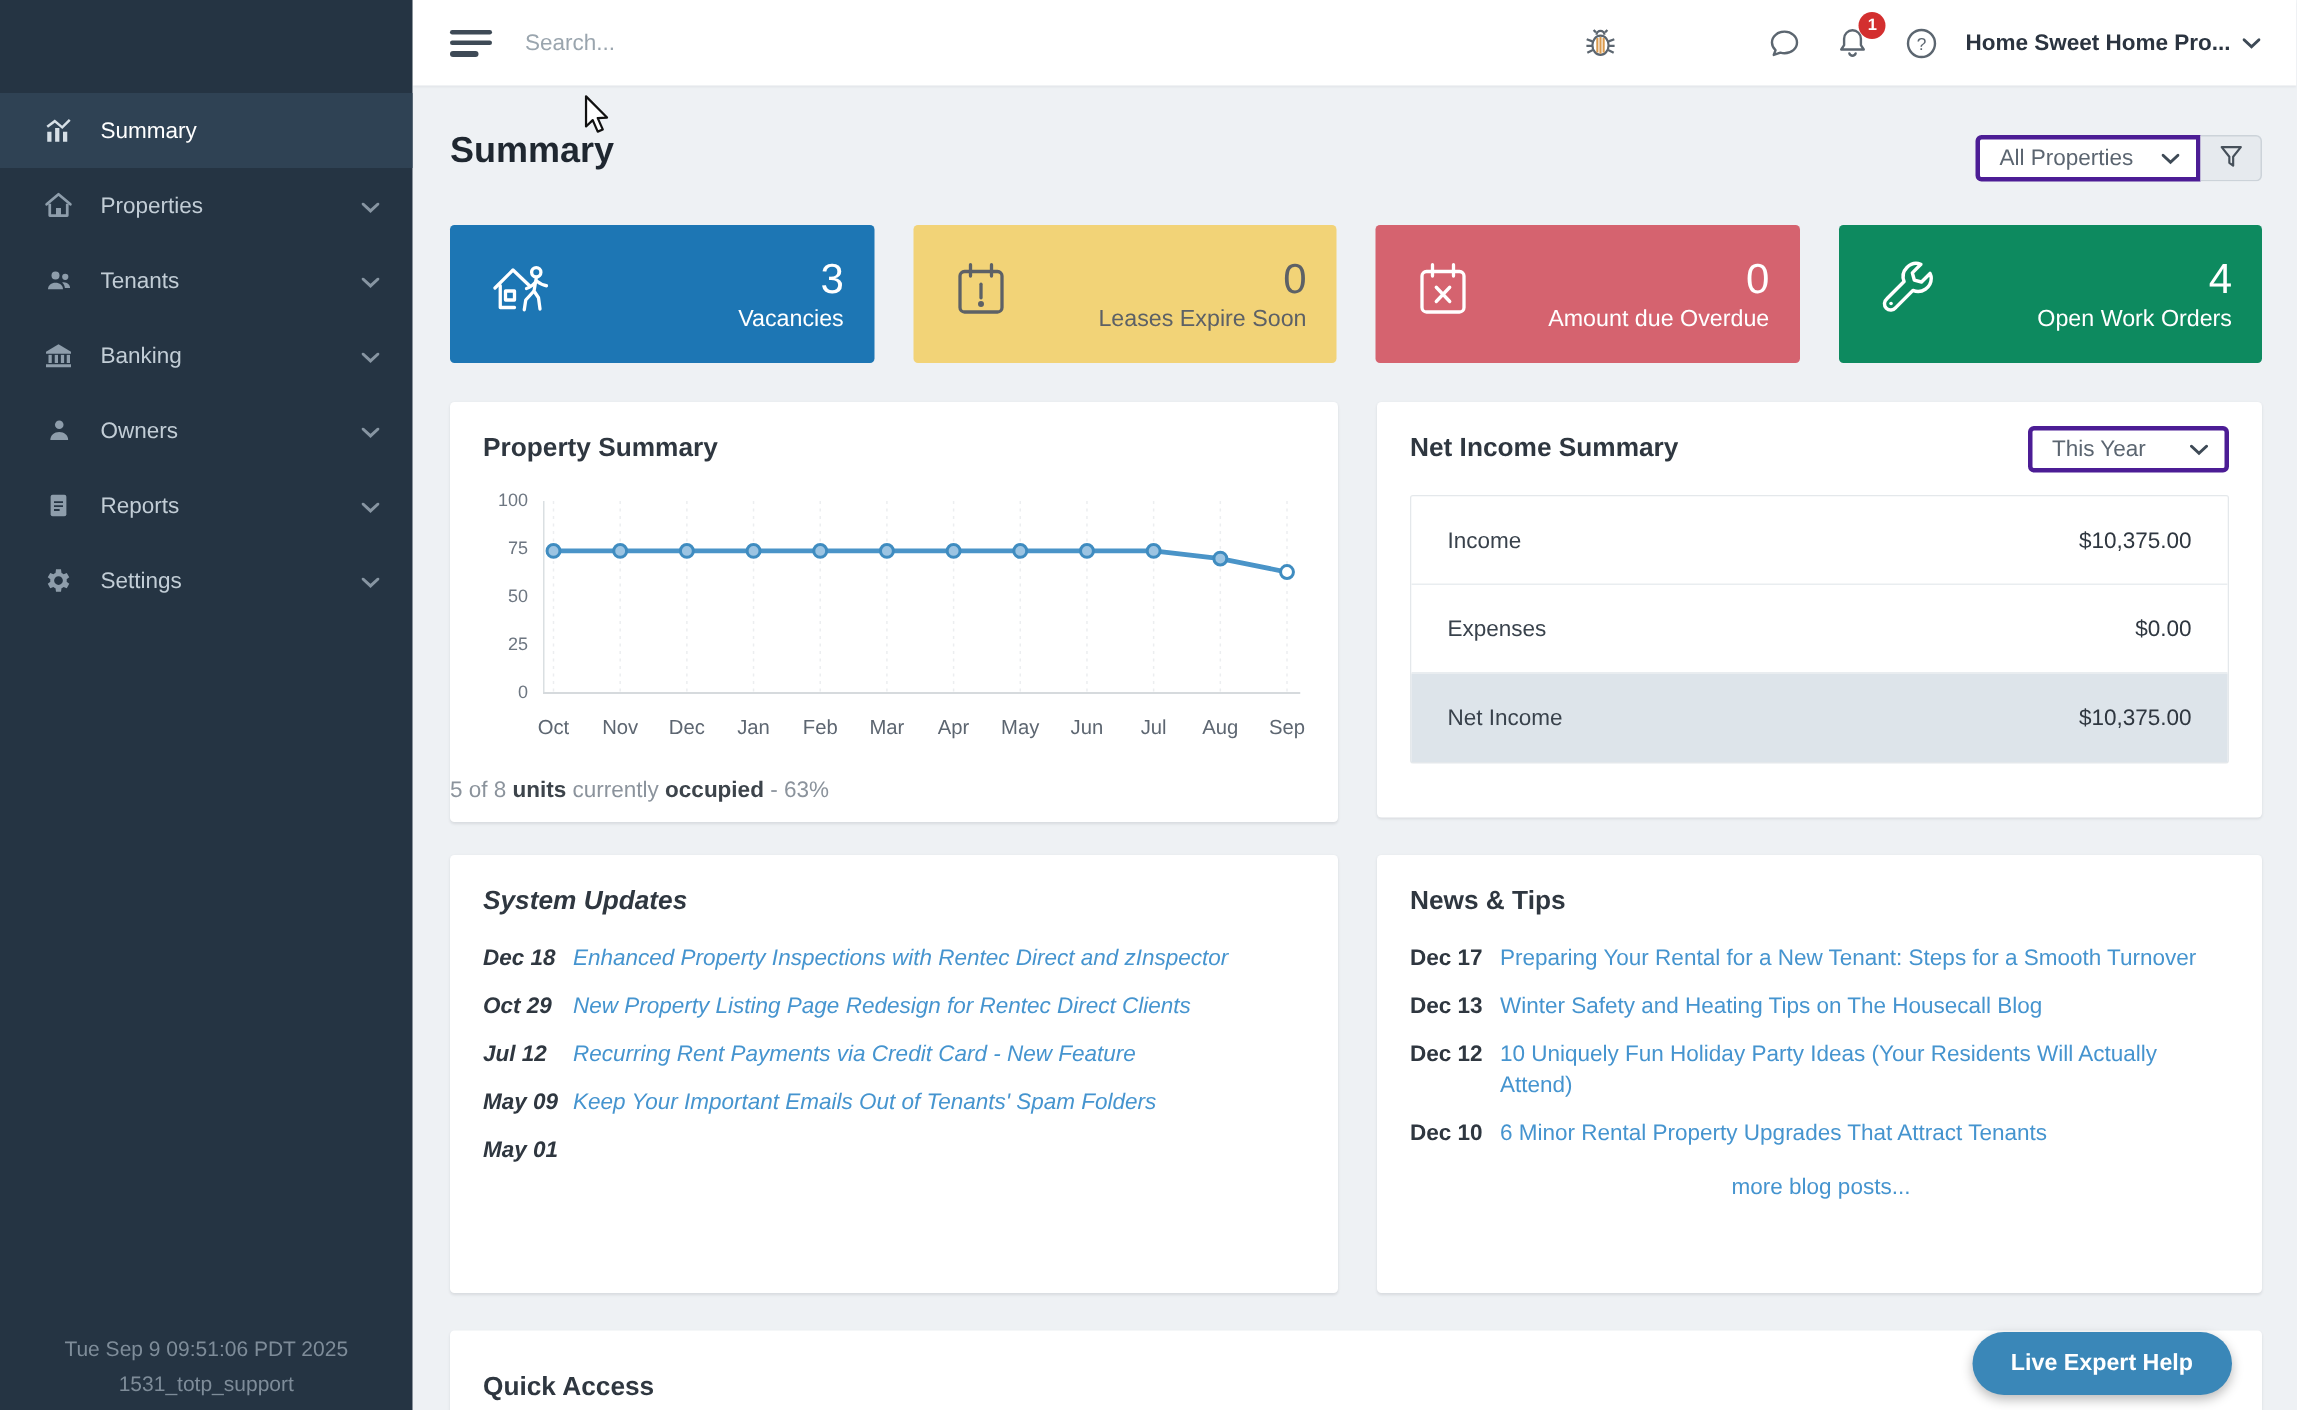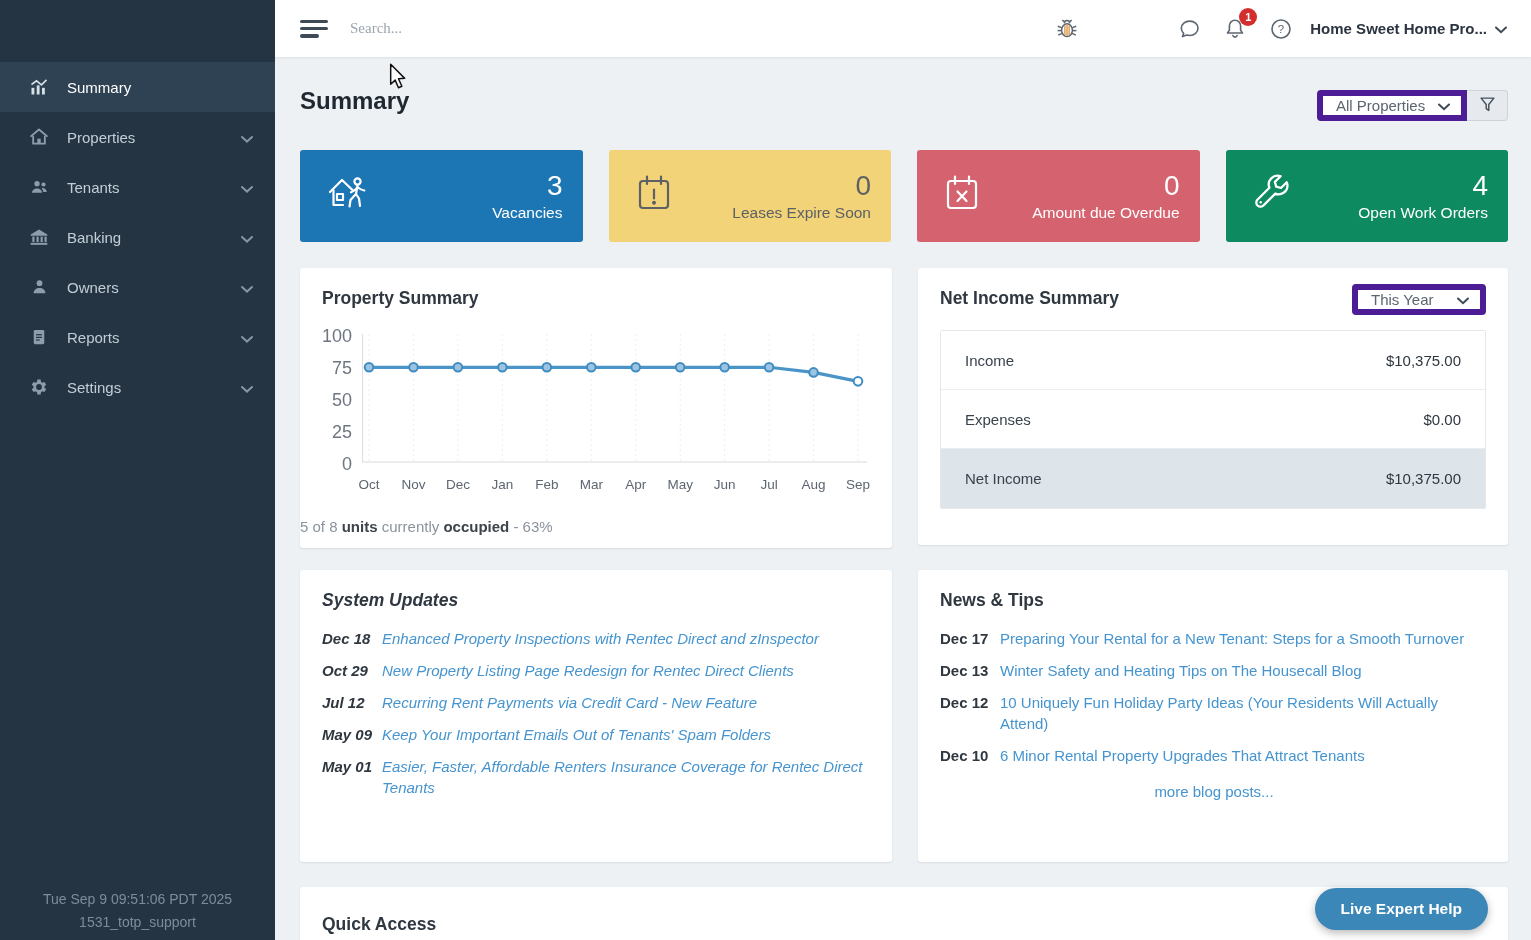--- a/index.html
+++ b/index.html
@@ -15,37 +15,37 @@
   .side-item.active { background:#2f4254; color:#fff; }
   .side-item.active .icn { color:#d6dfe6; }
   .side-item .chev { margin-left:auto; color:#8795a2; }
   .side-footer { position:absolute; bottom:6px; left:0; right:0; text-align:center; color:#7e8c99; font-size:14px; line-height:23px; }
 
   
   .topbar { position:absolute; left:275px; right:0; top:0; height:57px; background:#fff; display:flex; align-items:center; padding:0 24px 0 25px; box-shadow:0 1px 2px rgba(20,30,40,.08); z-index:4; }
   .hamburger { width:28px; height:20px; border:none; background:none; cursor:pointer; display:flex; flex-direction:column; justify-content:space-between; padding:1px 0; }
   .hamburger span { height:3.5px; background:#3e4a56; border-radius:2px; width:100%; }
   .hamburger span:last-child { width:68%; }
-  .search-input { border:none; outline:none; font-size:15px; color:#444; margin-left:22px; width:360px; font-family:Liberation Serif, serif; background:transparent; }
+  .search-input { border:none; outline:none; font-size:15px; color:#444; margin-left:22px; width:360px; font-family:Liberation Sans, sans-serif; background:transparent; }
   .search-input::placeholder { color:#9aa5ae; }
   .top-right { margin-left:auto; display:flex; align-items:center; }
   .icon-btn { background:none; border:none; cursor:pointer; color:#5c6670; position:relative; display:flex; align-items:center; justify-content:center; width:30px; height:30px; }
   .icon-btn.bug { margin-right:92px; }
   .icon-btn.chat { margin-right:16px; }
   .icon-btn.bell { margin-right:16px; }
   .icon-btn.help { margin-right:14px; }
   .badge { position:absolute; top:-6px; right:-7px; min-width:18px; height:18px; border-radius:9px; background:#d32f2f; color:#fff; font-size:11px; font-weight:700; line-height:18px; text-align:center; padding:0 3px; }
   .account { display:flex; align-items:center; cursor:pointer; font-size:15px; font-weight:700; color:#2b3440; }
   .account .chev { margin-left:8px; color:#3e4a56; }
 
   
   .main { position:absolute; left:275px; top:57px; right:0; bottom:0; overflow:hidden; }
   .page-title { position:absolute; left:25px; top:30px; font-size:24px; font-weight:700; color:#1f2730; }
   .head-controls { position:absolute; right:23px; top:33px; display:flex; }
-  .select { display:inline-flex; align-items:center; justify-content:space-between; background:#fff; border:6px solid #4c1d95; border-radius:4px; height:31px; padding:0 11px 0 13px; font-size:15px; color:#5b6570; cursor:pointer; }
+  .select { display:inline-flex; align-items:center; justify-content:space-between; background:#fff; border:3px solid #4c1d95; border-radius:4px; height:31px; padding:0 11px 0 13px; font-size:15px; color:#5b6570; cursor:pointer; }
   .select .chev { color:#3e4a56; margin-left:12px; }
   .prop-select { width:150px; border-radius:4px 0 0 4px; }
   .filter-btn { width:41px; height:31px; background:#e6eaee; border:1px solid #ccd3d9; border-left:none; border-radius:0 4px 4px 0; cursor:pointer; color:#46505a; display:flex; align-items:center; justify-content:center; }
 
   .cursor { position:absolute; left:113px; top:6px; z-index:9; pointer-events:none; }
 
   
   .cards { position:absolute; left:25px; top:93px; width:1208px; display:grid; grid-template-columns:repeat(4,1fr); gap:26px; }
   .card { height:92px; border-radius:3px; color:#fff; display:flex; align-items:center; padding:0 20px 0 22px; cursor:pointer; }
   .card .card-icn { flex:none; }
@@ -61,21 +61,21 @@
   .panel-ni { left:643px; top:211px; width:590px; height:277px; }
   .panel-su { left:25px; top:513px; width:592px; height:292px;font-style:italic; }
   .panel-nt { left:643px; top:513px; width:590px; height:292px; }
   .panel-qa { left:25px; top:830px; width:1208px; height:110px; }
   .panel-ps h2, .panel-su h2, .panel-nt h2, .panel-ni h2 { position:absolute; left:22px; top:20px; }
   .panel-qa h2 { position:absolute; left:22px; top:27px; }
 
   
   .chart { position:absolute; left:20px; top:62px; width:556px; height:170px; }
   .ylabels { position:absolute; left:0; top:0; width:34px; height:145px; }
-  .ylabels span { position:absolute; right:2px; font-size:18px; color:#6d7681; text-align:right; width:34px; }
+  .ylabels span { position:absolute; right:2px; font-size:12px; color:#6d7681; text-align:right; width:34px; }
   .plot-svg { position:absolute; left:42px; top:0; }
   .xlabels { position:absolute; left:42px; top:147px; width:505px; height:18px; }
   .xlabels span { position:absolute; transform:translateX(-50%); font-size:13.5px; color:#5d6671; white-space:nowrap; }
   .ps-caption { position:absolute; left:0; right:0; bottom:13px; text-align:left; font-size:15px; color:#8b939c; }
   .ps-caption b { color:#3d444b; font-weight:700; }
 
   
   .ni-table { position:absolute; left:22px; right:22px; top:62px; border:1px solid #e4e8eb; border-radius:2px; }
   .ni-row { height:59px; display:flex; align-items:center; justify-content:space-between; padding:0 24px; font-size:15px; color:#39424c; border-bottom:1px solid #e9edf0; background:#fff; }
   .ni-row:last-child { border-bottom:none; }
@@ -444,21 +444,20 @@
         <div class="feed-item">
           <span class="date">Jul 12</span>
           <a class="link">Recurring Rent Payments via Credit Card - New Feature</a>
         </div>
         <div class="feed-item">
           <span class="date">May 09</span>
           <a class="link">Keep Your Important Emails Out of Tenants' Spam Folders</a>
         </div>
         <div class="feed-item">
           <span class="date">May 01</span>
-          <a class="link">Easier, Faster, Affordable Renters Insurance Coverage for Rentec Direct Tenants</a>
         </div>
       </div>
     </section>
 
     <section class="panel panel-nt">
       <h2>News &amp; Tips</h2>
       <div class="feed">
         <div class="feed-item">
           <span class="date">Dec 17</span>
           <a class="link">Preparing Your Rental for a New Tenant: Steps for a Smooth Turnover</a>

